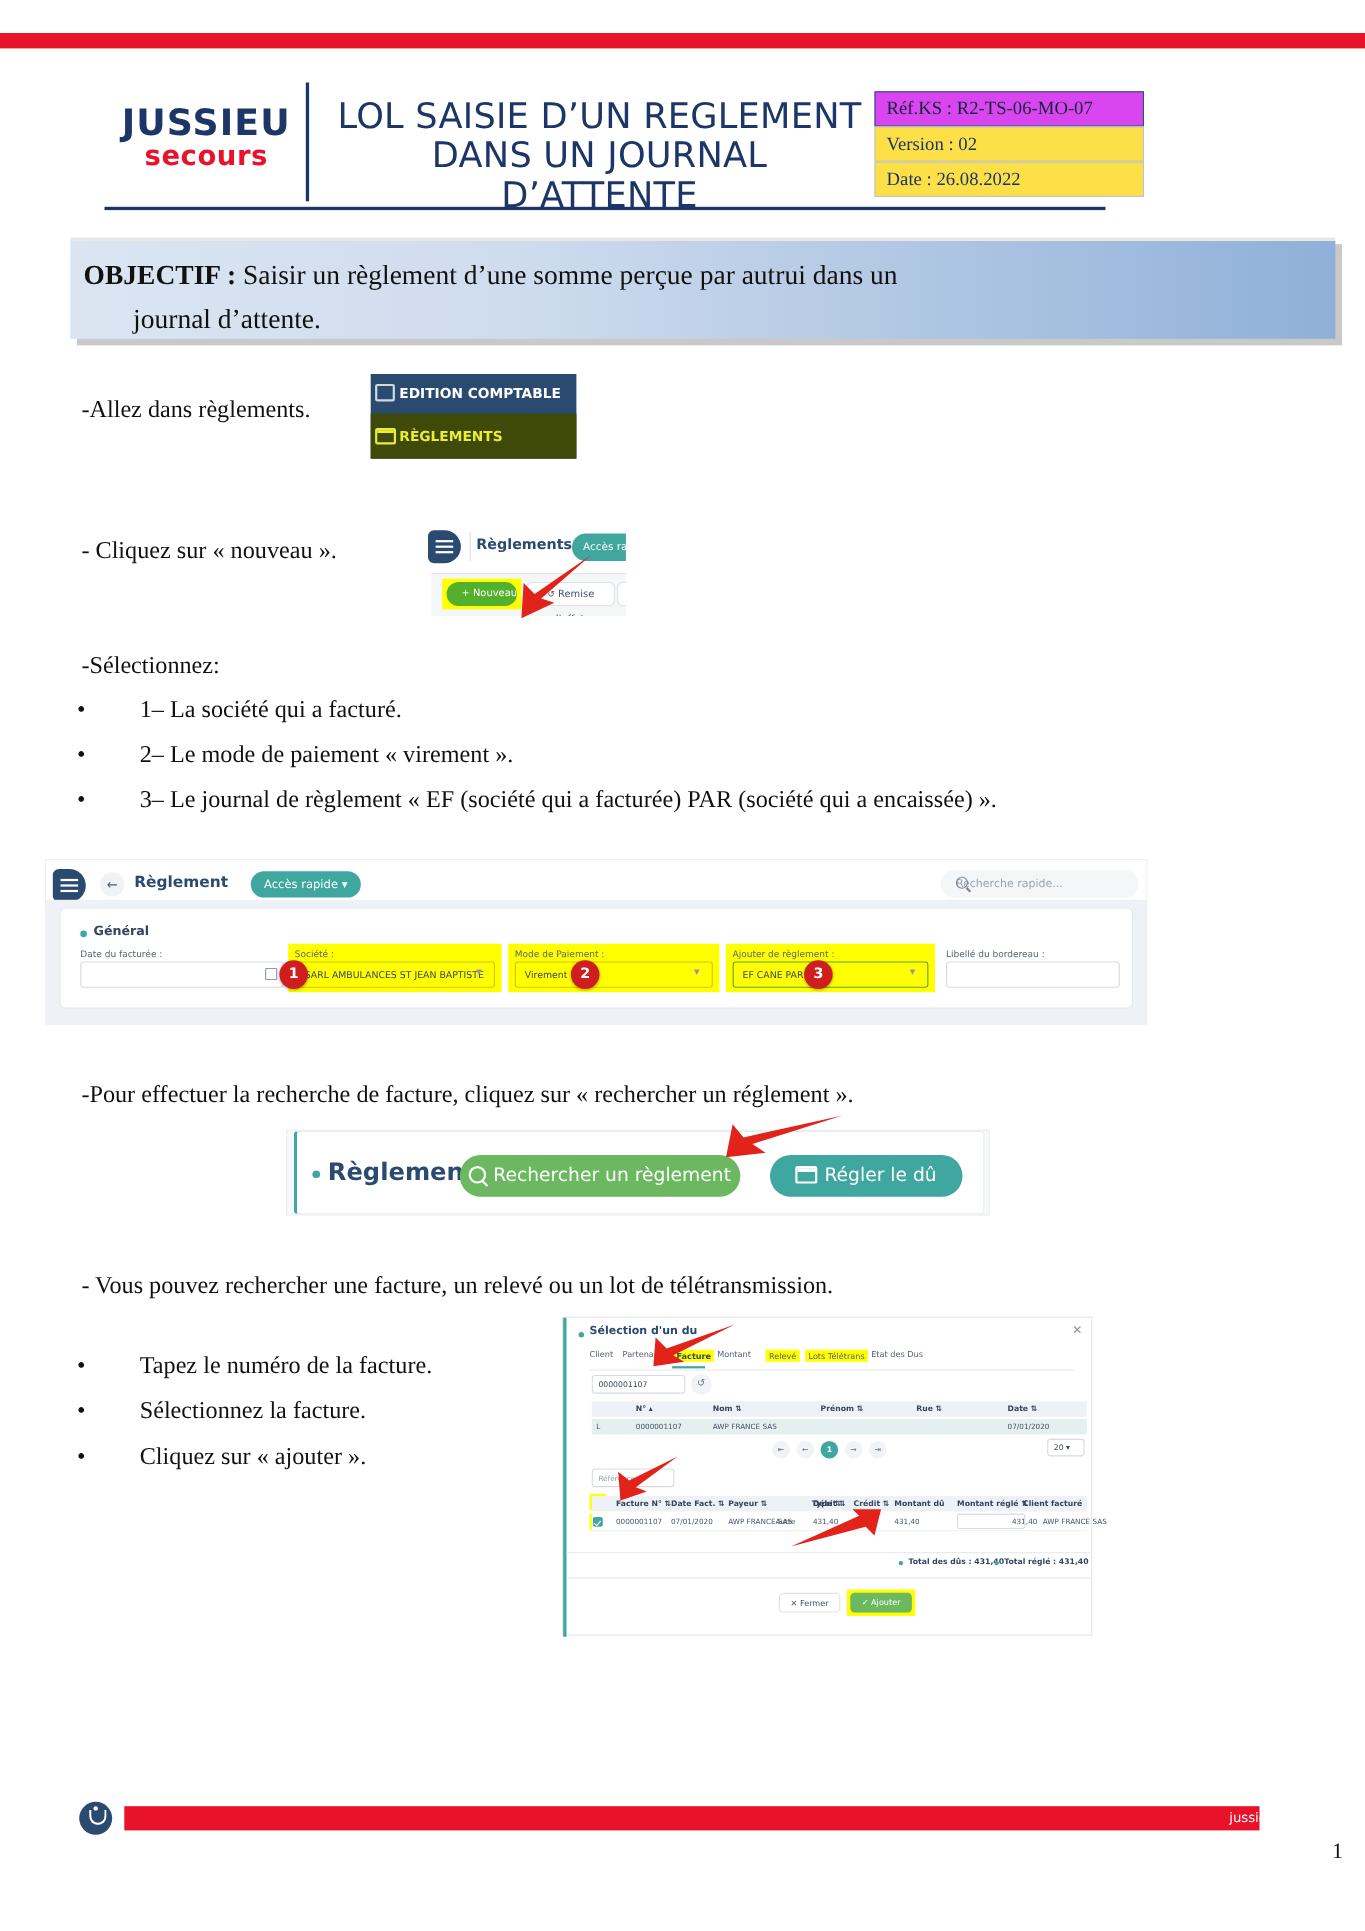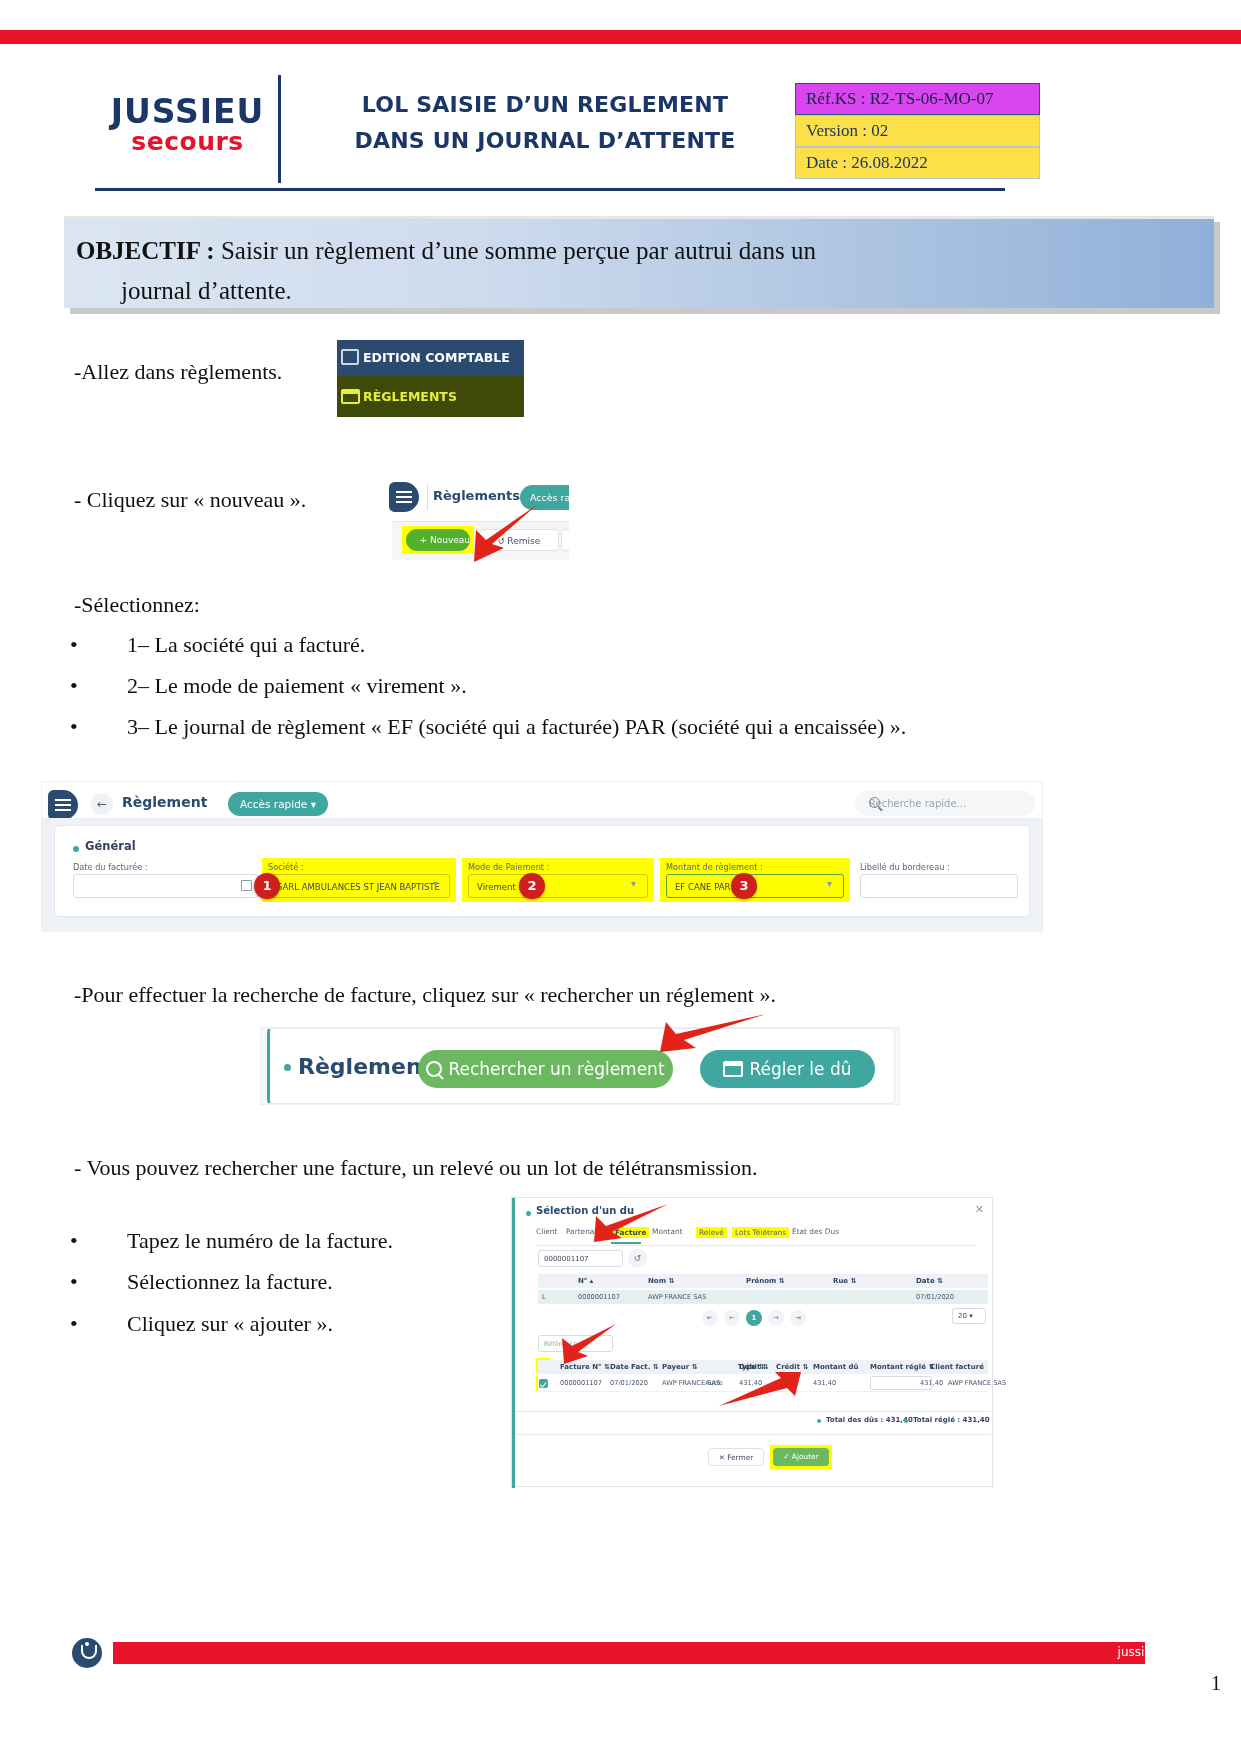--- a/index.html
+++ b/index.html
@@ -16,22 +16,22 @@
   .top-bar{position:absolute;left:0;top:30px;width:1241px;height:14px;background:#e8132b;}
 
   
   .header{position:absolute;left:95px;top:75px;width:1050px;height:115px;}
   .logo{position:absolute;left:0;top:20px;width:185px;text-align:center;
         font-family:"DejaVu Sans", sans-serif;}
   .logo .l1{font-size:33px;font-weight:bold;color:#1c3667;letter-spacing:1px;line-height:34px;}
   .logo .l2{font-size:25px;font-weight:bold;color:#e8132b;letter-spacing:0.5px;line-height:26px;}
   .vdiv{position:absolute;left:183px;top:0px;width:3px;height:108px;background:#1c3667;}
   .doctitle{position:absolute;left:205px;top:12px;width:490px;text-align:center;
-    font-family:"DejaVu Sans", sans-serif;font-weight:bold;color:#1c3667;
-    font-size:22px;line-height:36px;letter-spacing:0.2px;}
+    font-family:"DejaVu Sans", sans-serif;font-weight:normal;color:#1c3667;
+    font-size:32px;line-height:36px;letter-spacing:0.2px;}
   .meta{position:absolute;left:700px;top:8px;width:245px;}
   .meta .row{border:1px solid #b9c3d1;box-sizing:border-box;height:32px;line-height:30px;
     padding-left:10px;font-size:17px;color:#1c3667;background:#fde047;}
   .meta .row.dark{background:#d946ef;color:#12243d;border:1px solid #2d5186;}
   .hrule{position:absolute;left:95px;top:188px;width:910px;height:3px;background:#1c3667;}
 
   
   .obj-shadow{position:absolute;left:70px;top:222px;width:1150px;height:92px;background:#c9c9c9;}
   .obj{position:absolute;left:64px;top:216px;width:1150px;height:92px;
        background:linear-gradient(to right,#dbe5f2 0%, #cfdcee 35%, #a8c1e0 75%, #8fb0d8 100%);
@@ -292,21 +292,21 @@
         <div class="caret" style="left:378px;top:52px;">▾</div>
         <div class="badge" style="left:199px;top:47px;">1</div>
 
         <div class="yellow" style="left:407px;top:32px;width:192px;height:44px;"></div>
         <div class="fld-label" style="left:413px;top:36px;">Mode de Paiement :</div>
         <div class="fld-box" style="left:413px;top:48px;width:180px;background:#ffff00;border-color:#cfc700;">Virement</div>
         <div class="caret" style="left:576px;top:52px;">▾</div>
         <div class="badge" style="left:464px;top:47px;">2</div>
 
         <div class="yellow" style="left:605px;top:32px;width:190px;height:44px;"></div>
-        <div class="fld-label" style="left:611px;top:36px;">Montant de règlement :</div>
+        <div class="fld-label" style="left:611px;top:36px;">Ajouter de règlement :</div>
         <div class="fld-box" style="left:611px;top:48px;width:178px;background:#ffff00;border-color:#5aa33c;">EF CANE PAR 33</div>
         <div class="caret" style="left:772px;top:52px;">▾</div>
         <div class="badge" style="left:676px;top:47px;">3</div>
 
         <div class="fld-label" style="left:805px;top:36px;">Libellé du bordereau :</div>
         <div class="fld-box" style="left:805px;top:48px;width:158px;"></div>
       </div>
     </div>
   </div>
 

